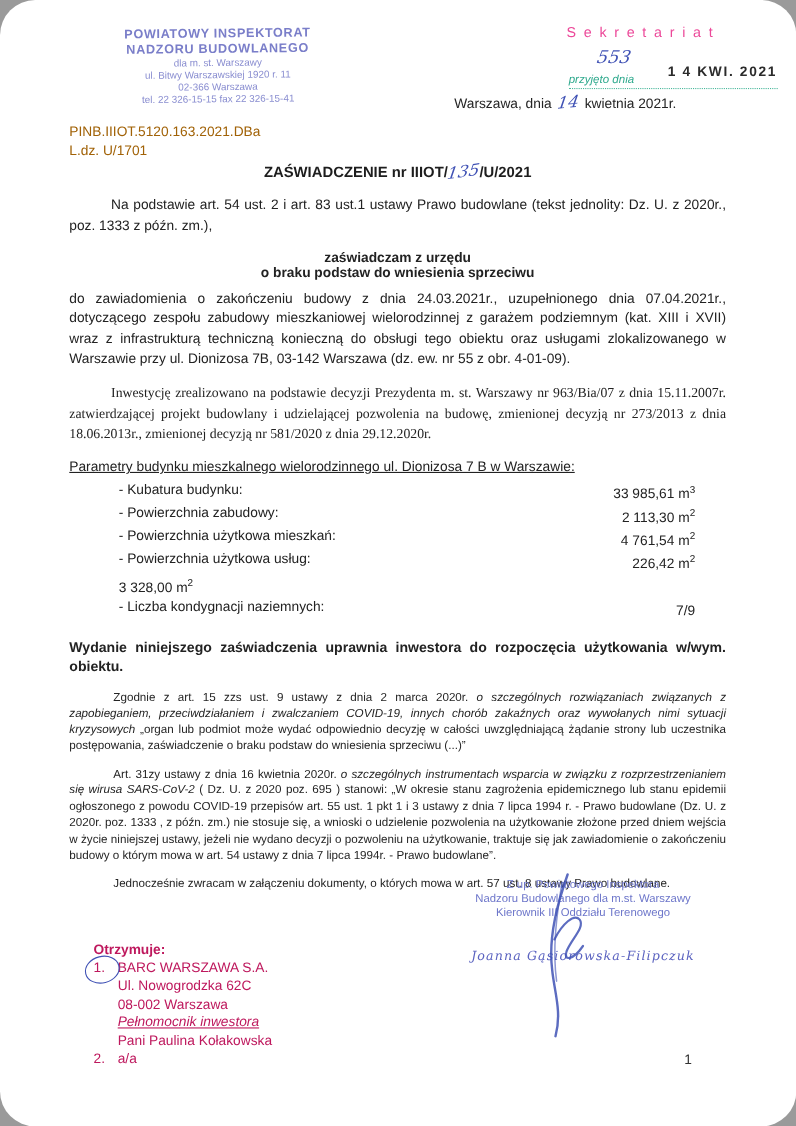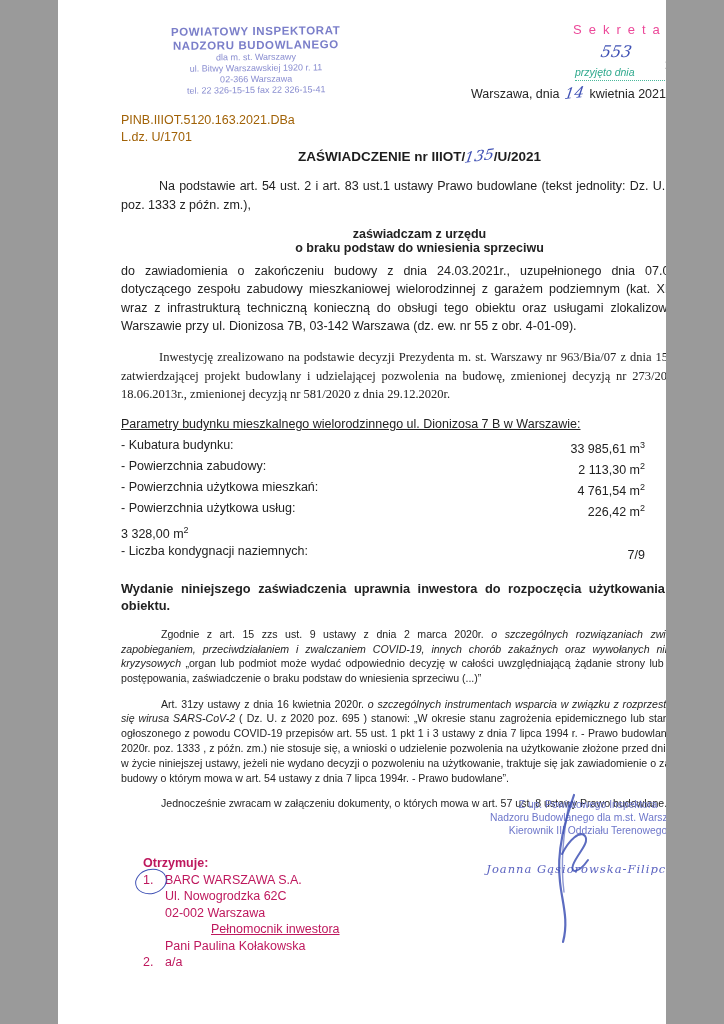--- a/index.html
+++ b/index.html
@@ -1,18 +1,18 @@
 <!DOCTYPE html>
 <html lang="pl"><head>
 <meta charset="utf-8">
 <style>
   html,body{margin:0;padding:0;background:#9a9a9a;}
   .page{
-    position:relative;width:608px;height:1024px;margin:0 auto;background:#ffffff;
-    font-family:"Liberation Sans",sans-serif;color:#222;overflow:hidden;
+    position:relative;width:724px;height:1024px;margin:0 auto;background:#ffffff;
+    font-family:"Liberation Sans",sans-serif;color:#222;overflow:hidden;border-radius:32px;
   }
   
   .org-stamp{position:absolute;left:72px;top:24px;width:252px;text-align:center;
     color:#7a7ec9;line-height:1.22;transform:rotate(-0.6deg);}
   .org-stamp .l1,.org-stamp .l2{font-size:11.5px;font-weight:bold;letter-spacing:.6px;}
   .org-stamp .sm{font-size:9px;color:#898dd0;}
   
   .ref-block{position:absolute;left:63px;top:112px;font-size:12.5px;line-height:17px;color:#a16207;}
   
   .secretariat{position:absolute;left:515px;top:22px;width:200px;}
@@ -29,41 +29,41 @@
   .city-date .hand{font-size:15px;display:inline-block;transform:skewX(-14deg) rotate(-6deg);margin:0 2px;}
   
   .flow{position:absolute;left:63px;top:148px;width:597px;}
   .doc-title{text-align:center;font-size:13.5px;font-weight:bold;line-height:16px;color:#1d1d1d;}
   .doc-title .hand{font-size:15px;font-weight:normal;display:inline-block;transform:skewX(-16deg) rotate(-8deg);}
   .intro{margin-top:12px;font-size:12.5px;line-height:18.5px;text-align:justify;text-indent:38px;}
   .declaration{margin-top:6px;text-align:center;font-weight:bold;font-size:12.5px;line-height:14.5px;}
   .bodytext{margin-top:6px;font-size:12.5px;line-height:18.5px;text-align:justify;}
   .bodytext.ind{text-indent:38px;margin-top:8px;font-family:Liberation Serif, serif;}
   .param-heading{margin-top:10px;font-size:12.5px;text-decoration:underline;line-height:17px;}
-  .param-rows{margin-top:4px;width:524px;}
+  .param-rows{margin-top:4px;width:524px;margin-left:45px;}
   .param-row{display:flex;justify-content:space-between;font-size:12.5px;line-height:17px;}
   .param-row sup{font-size:9px;}
   .auth{margin-top:16px;font-size:12.8px;font-weight:bold;line-height:17px;text-align:justify;}
   .legal{margin-top:8px;font-size:10.6px;line-height:14.8px;text-align:justify;text-indent:40px;color:#242424;}
   .legal .it{font-style:italic;}
   .legal.mt{margin-top:2px;}
   
   .sig-block{position:absolute;left:390px;top:798px;width:280px;text-align:center;
     color:#6d76ca;font-size:10.3px;line-height:13px;}
   .sig-name{margin-top:26px;font-family:"DejaVu Serif",serif;font-style:italic;
     font-size:11.5px;letter-spacing:1px;color:#5b63c0;}
   .sig-scribble{position:absolute;left:478px;top:792px;}
   
   .distribution{position:absolute;left:85px;top:855px;font-size:12.5px;line-height:16.5px;color:#be185d;}
   .dist-heading{font-weight:bold;}
   .dist-item{position:relative;display:flex;}
   .dist-num{width:22px;position:relative;}
   .hand-circle{position:absolute;left:-8px;top:-3px;width:30px;height:23px;
     border:1.6px solid #4052b5;border-radius:50%;transform:rotate(-14deg);}
-  .dist-role{text-decoration:underline;margin-left:46px;}
+  .dist-role{font-style:italic;text-decoration:underline;}
   .dist-person{}
   .dist-item2{display:flex;margin-top:0px;}
   
   .page-number{position:absolute;left:622px;top:956px;font-size:12.5px;color:#333;}
 </style>
 </head>
 <body>
 
 <div class="page">
 
@@ -166,21 +166,21 @@
   <div class="distribution">
     <div class="dist-heading">Otrzymuje:</div>
     <div class="dist-item">
       <span class="dist-num">
         <span class="hand-circle"></span>
         <span>1.</span>
       </span>
       <span>
         <div>BARC WARSZAWA S.A.</div>
         <div>Ul. Nowogrodzka 62C</div>
-        <div>02-002 Warszawa</div>
+        <div>08-002 Warszawa</div>
         <div class="dist-role">Pełnomocnik inwestora</div>
         <div class="dist-person">Pani Paulina Kołakowska</div>
       </span>
     </div>
     <div class="dist-item2">
       <span class="dist-num">2.</span>
       <span>a/a</span>
     </div>
   </div>
 

